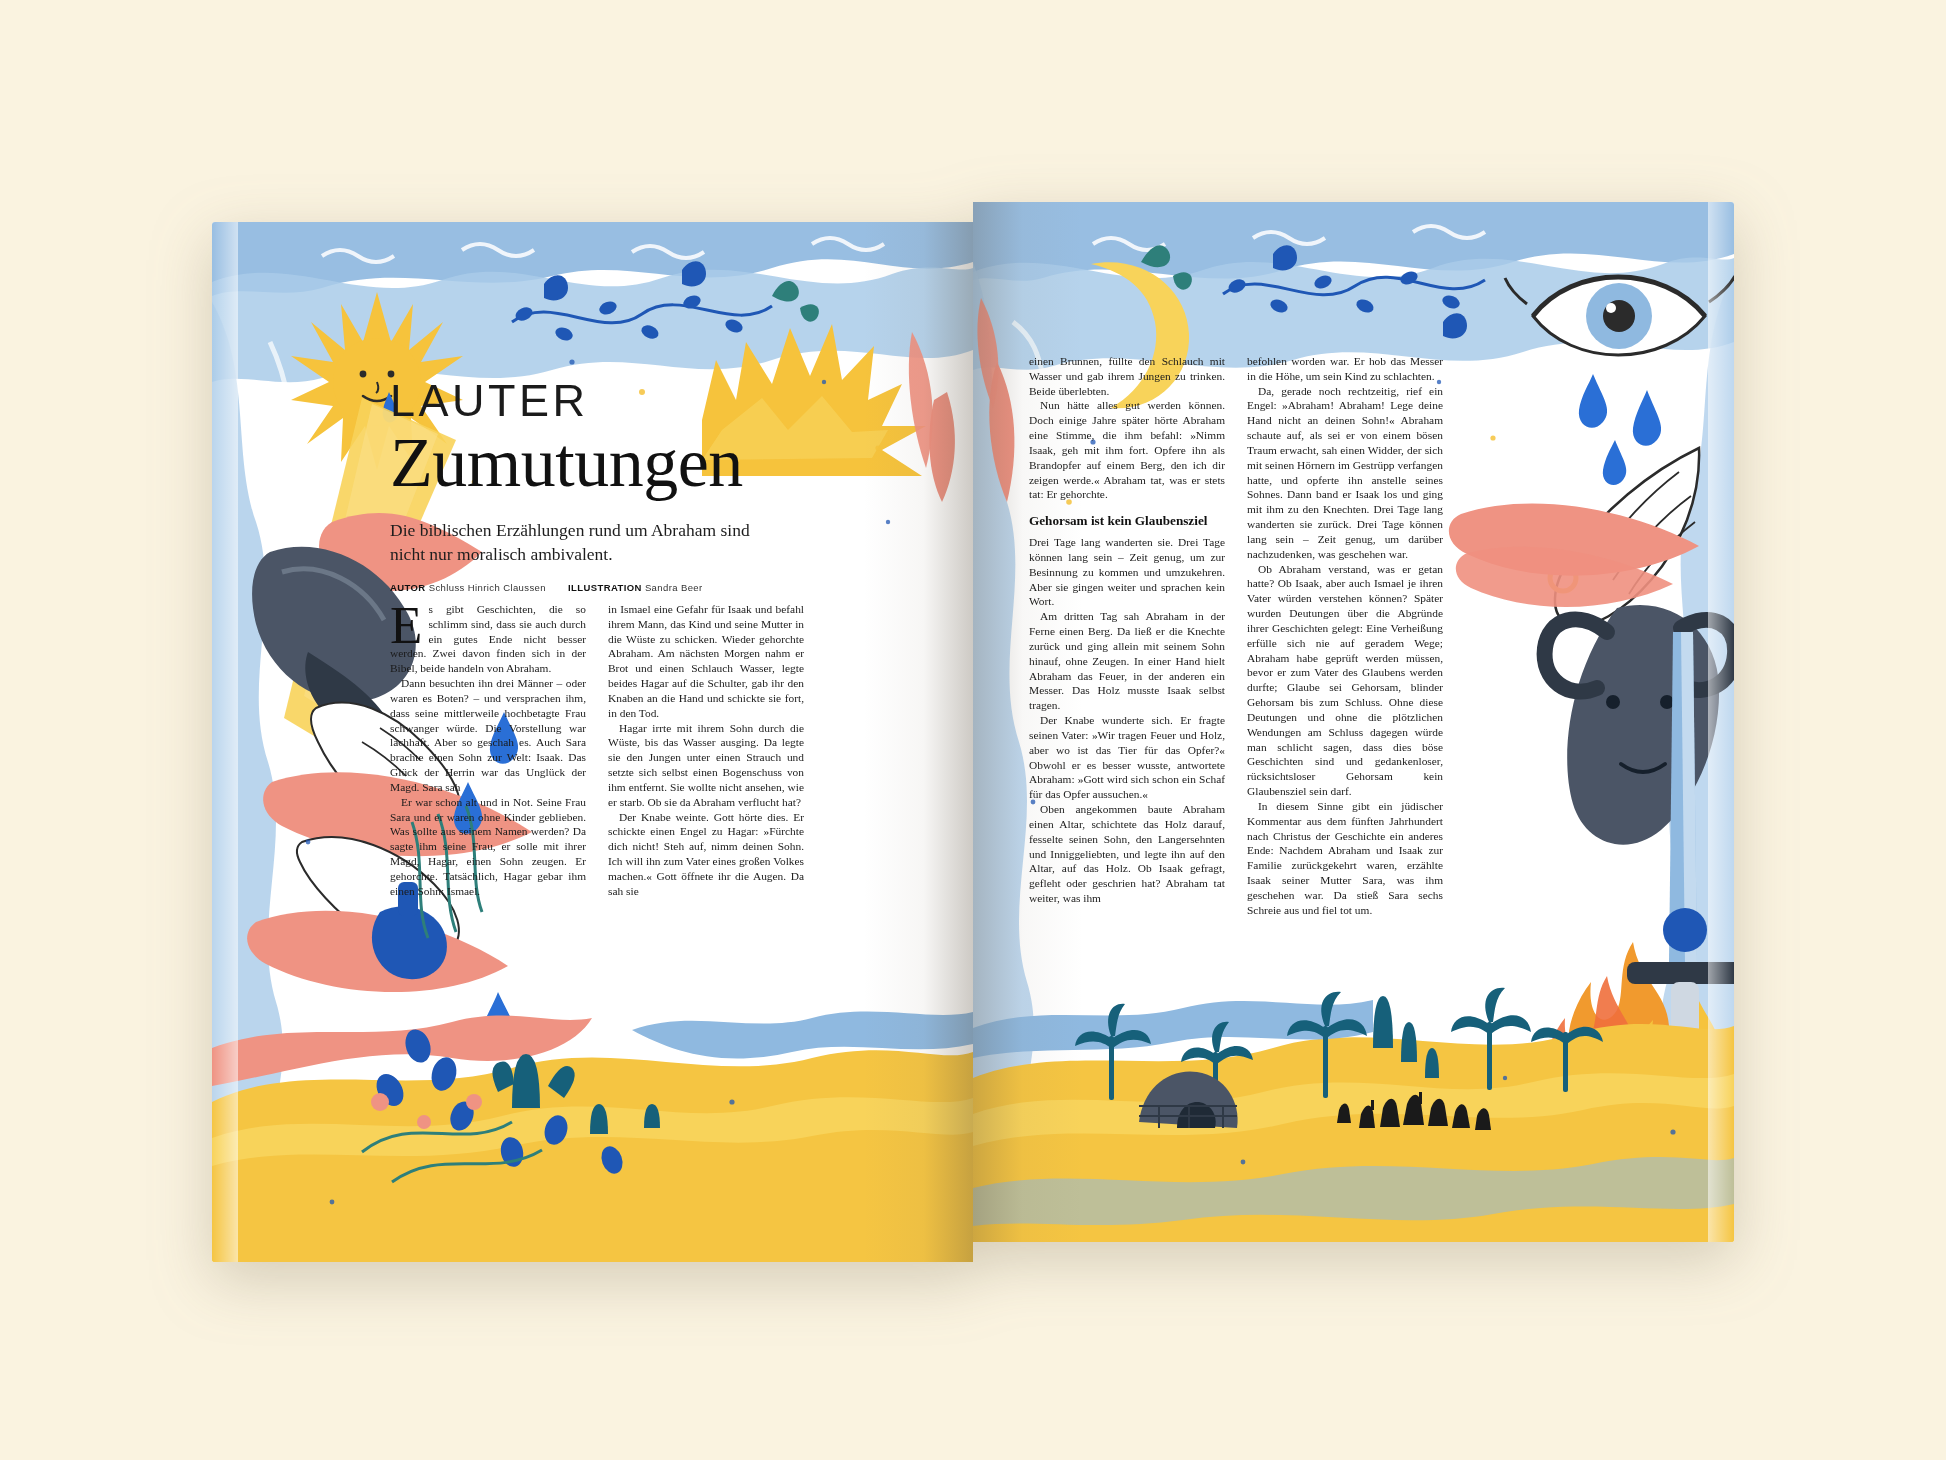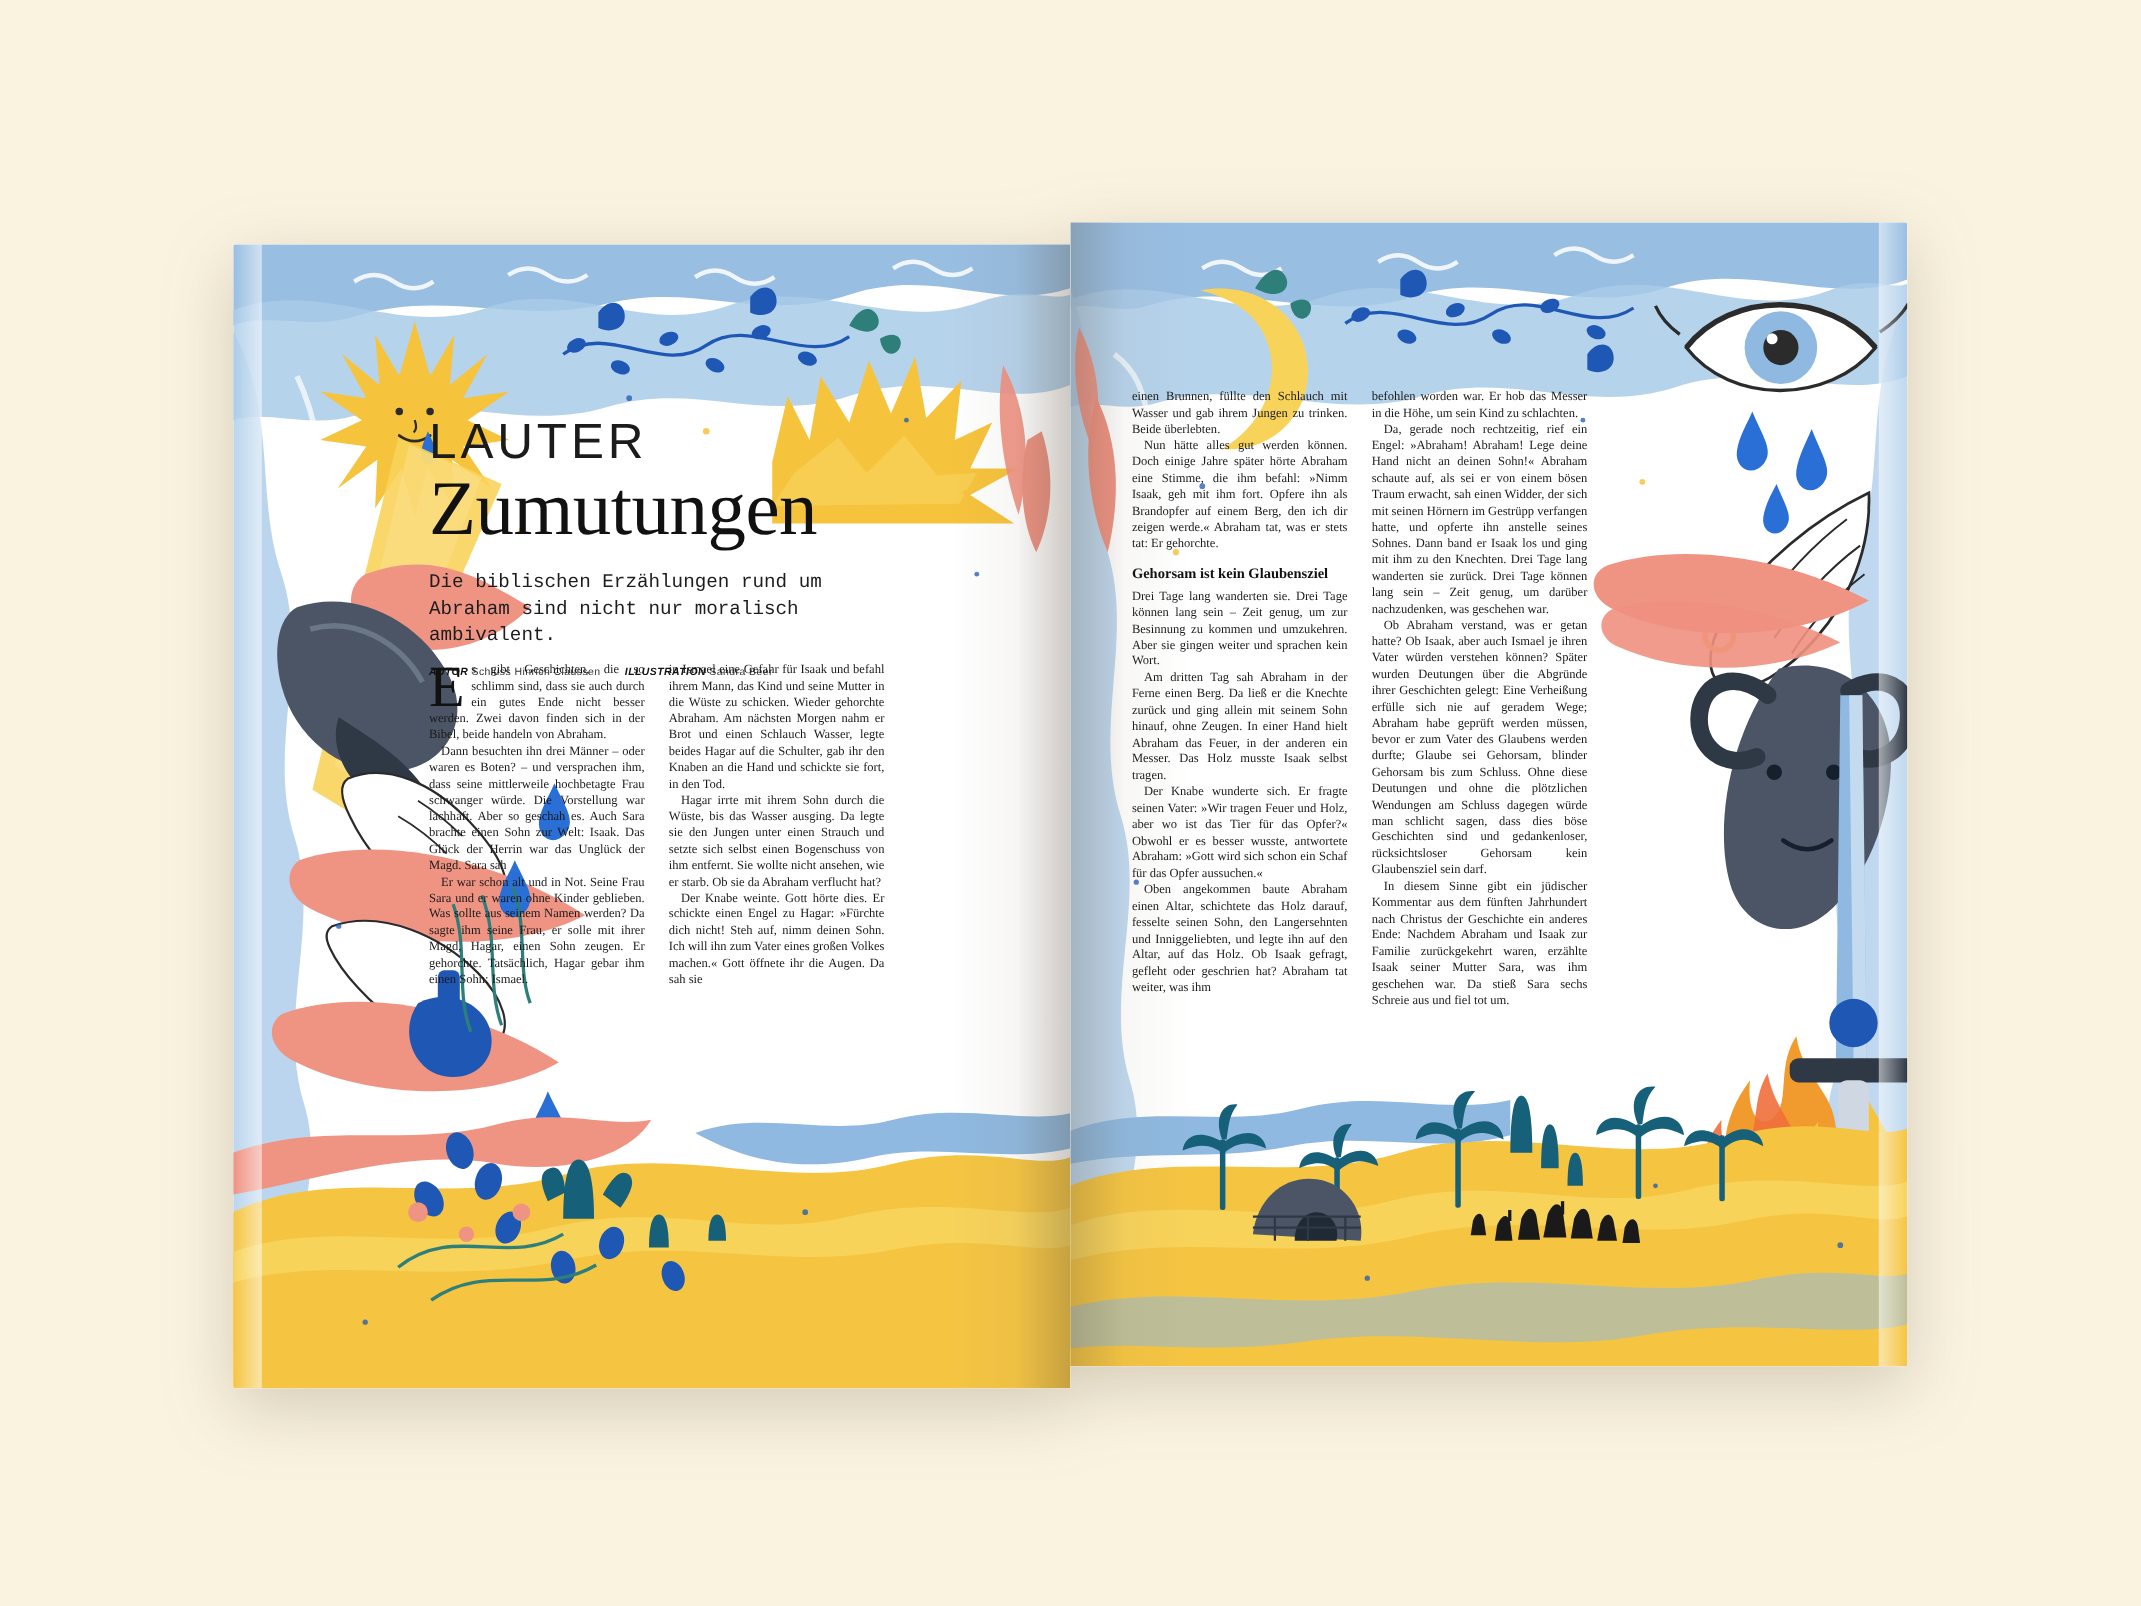--- a/index.html
+++ b/index.html
@@ -70,35 +70,35 @@
   }
   .headline {
     font-family: "Liberation Serif", serif;
     font-size: 70px;
     line-height: 0.98;
     color: #111;
     margin-top: 6px;
     letter-spacing: -0.5px;
   }
   .standfirst {
-    font-family: Liberation Mono, monospace;
+    font-family: Liberation Serif, serif;
     font-size: 17.5px;
     line-height: 1.38;
     color: #1d1d1d;
     margin-top: 20px;
     max-width: 360px;
   }
   .byline {
     font-family: "Liberation Sans", sans-serif;
     font-size: 9.5px;
     letter-spacing: 0.4px;
     color: #333;
     margin-top: 16px;
   }
-  .byline .lbl { font-weight: 700; color: #111; font-style: italic; }
+  .byline .lbl { font-weight: 700; color: #111; }
   .byline .sep { display: inline-block; width: 16px; }
 
   .cols {
     display: flex;
     gap: 22px;
   }
   .col {
     width: 196px;
     font-size: 11.4px;
     line-height: 1.30;

